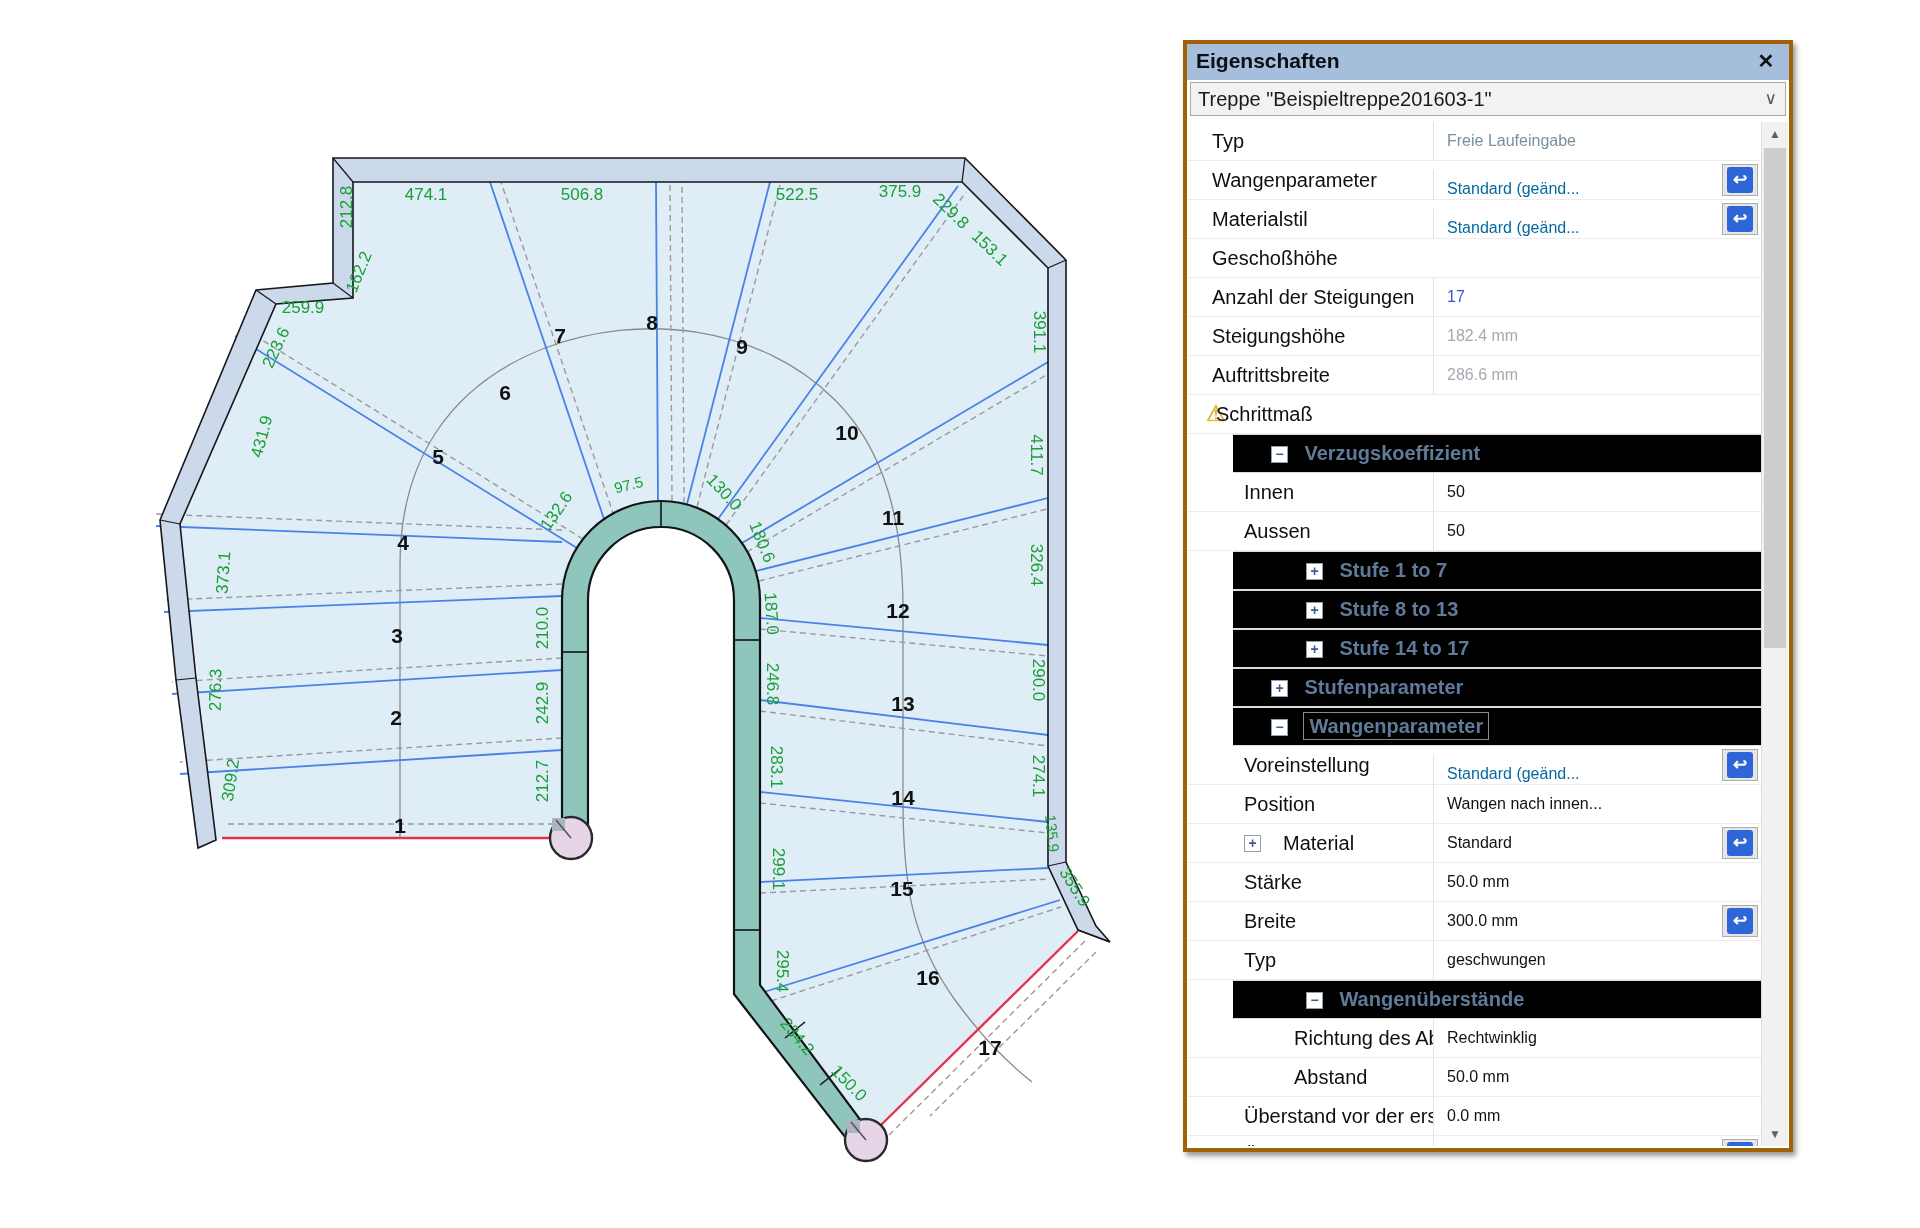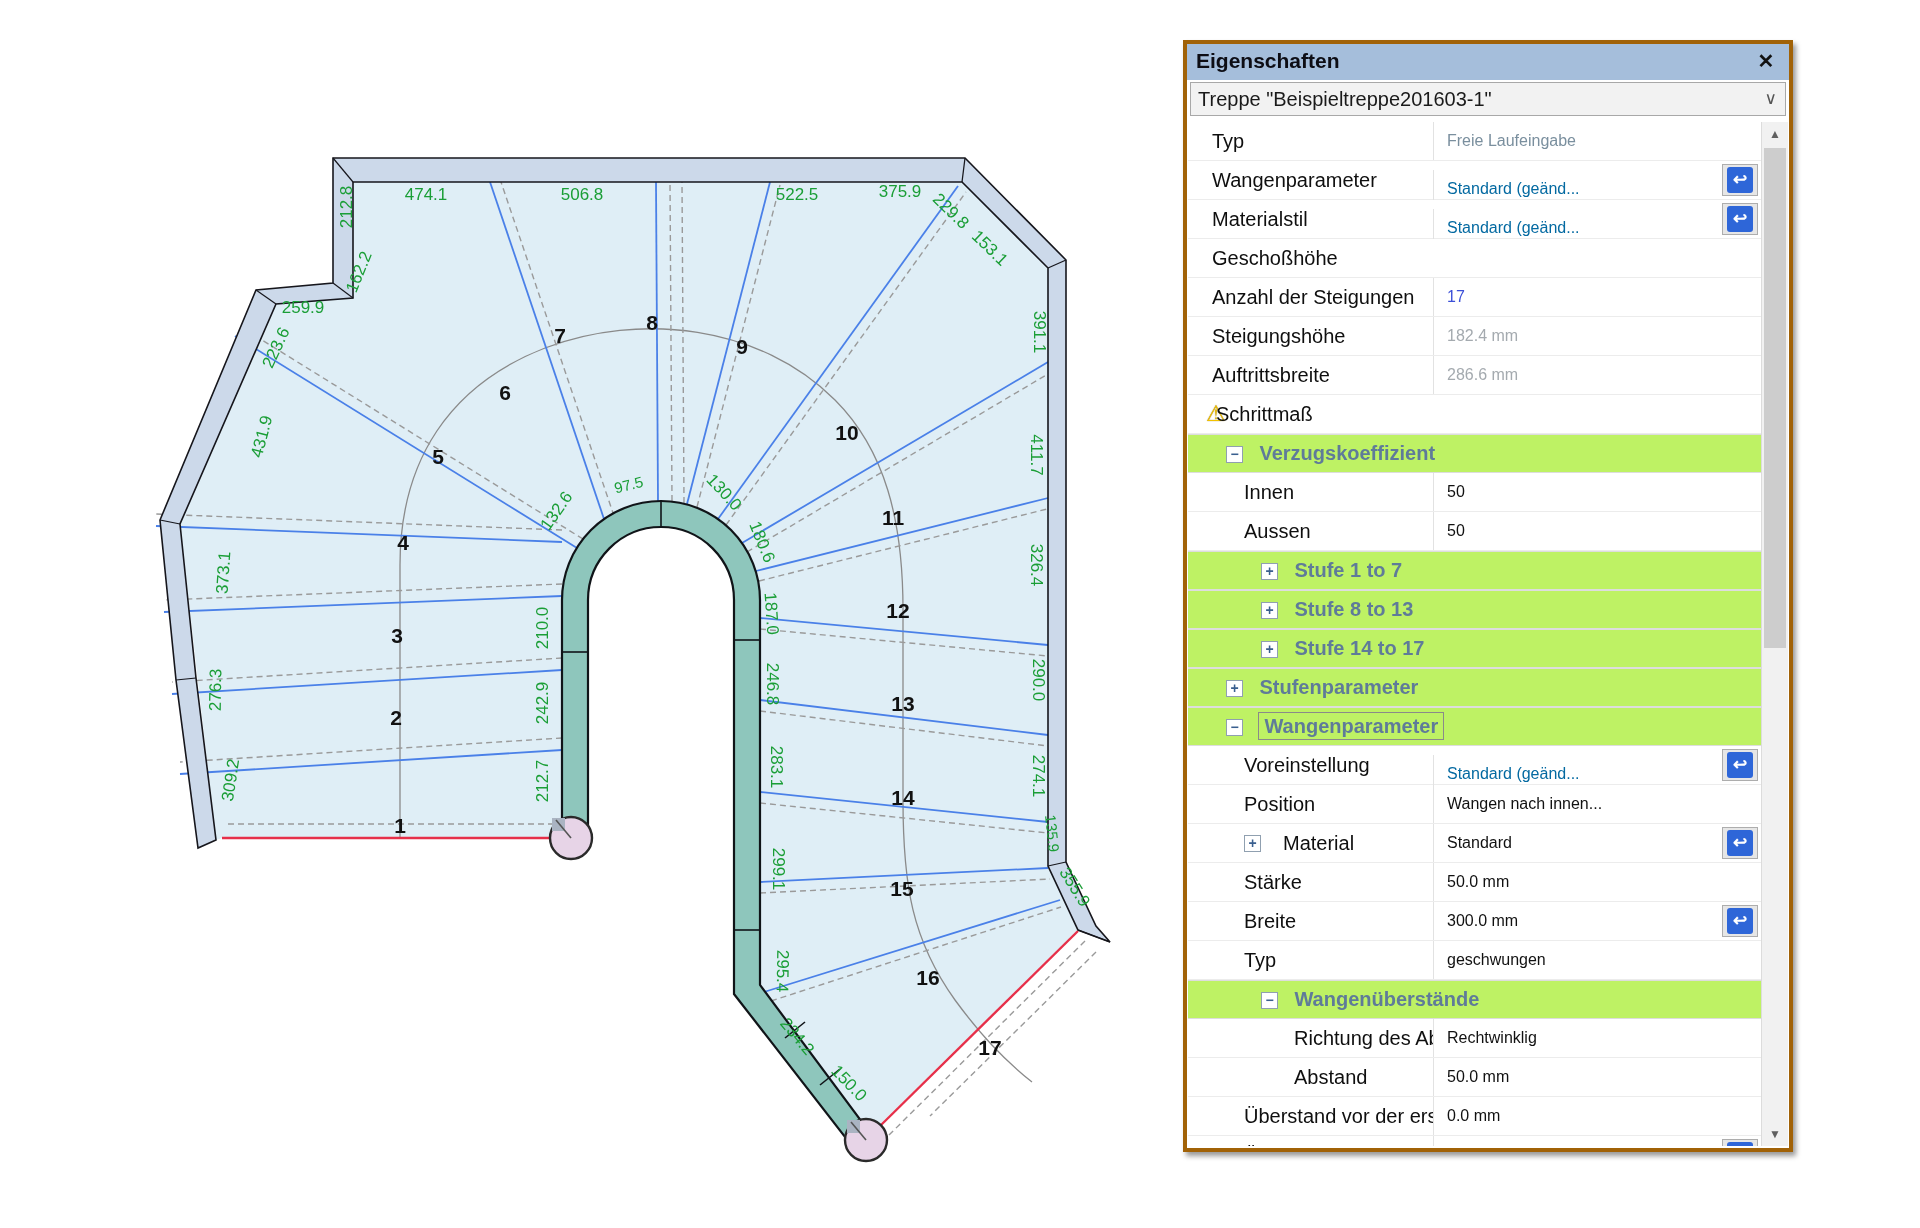--- a/index.html
+++ b/index.html
@@ -28,21 +28,21 @@
 
   #ptable{position:absolute;left:1px;top:78px;right:27px;bottom:2px;overflow:hidden;background:#fff;}
   .prow{position:relative;height:39px;border-bottom:1px solid #ececec;box-sizing:border-box;background:#fff;}
   .plabel{position:absolute;left:0;top:0;width:245px;height:100%;font-size:20px;color:#0f0f0f;
     line-height:38px;white-space:nowrap;overflow:hidden;box-sizing:border-box;}
   .pvalue{position:absolute;left:245px;top:0;right:0;height:100%;font-size:16px;color:#111;
     line-height:38px;padding-left:13px;border-left:1px solid #e2e2e2;white-space:nowrap;overflow:hidden;box-sizing:border-box;}
   .p0{padding-left:24px;} .p1{padding-left:56px;} .p2{padding-left:106px;}
   .pvalue.muted{color:#7a8f9e;} .pvalue.mod{color:#0369a1;margin-top:9px;} .pvalue.blue{color:#3c50d8;}
   .pvalue.gray{color:#a4aaaf;} .pvalue.red{color:#e0263e;margin-top:45px;}
-  .prow.grp{background:#bef264;border-top:1px solid #dddddd;border-bottom:1px solid #dddddd;}
+  .prow.grp{background:#000000;border-top:1px solid #dddddd;border-bottom:1px solid #dddddd;margin-left:45px;}
   .gtext{font-size:20px;font-weight:bold;color:#5f7b99;line-height:37px;margin-left:12px;white-space:nowrap;}
   .gtext.focusbox{outline:1px solid #8a8a8a;padding:2px 5px;}
   .expbox{display:inline-block;width:17px;height:17px;border:1px solid #90a0b0;background:#fff;
     color:#3a5f8f;font:bold 14px/15px "Liberation Sans",sans-serif;text-align:center;vertical-align:middle;
     box-sizing:border-box;cursor:pointer;}
   .grp .expbox{margin-left:38px;margin-top:-3px;}
   .grp.sub .expbox{margin-left:73px;}
   .inlexp{margin-right:22px;margin-top:-3px;}
   .warnico{position:absolute;left:18px;top:0;font-size:22px;color:#f2c200;line-height:38px;
     text-shadow:0 0 1px #7a5c00;}

